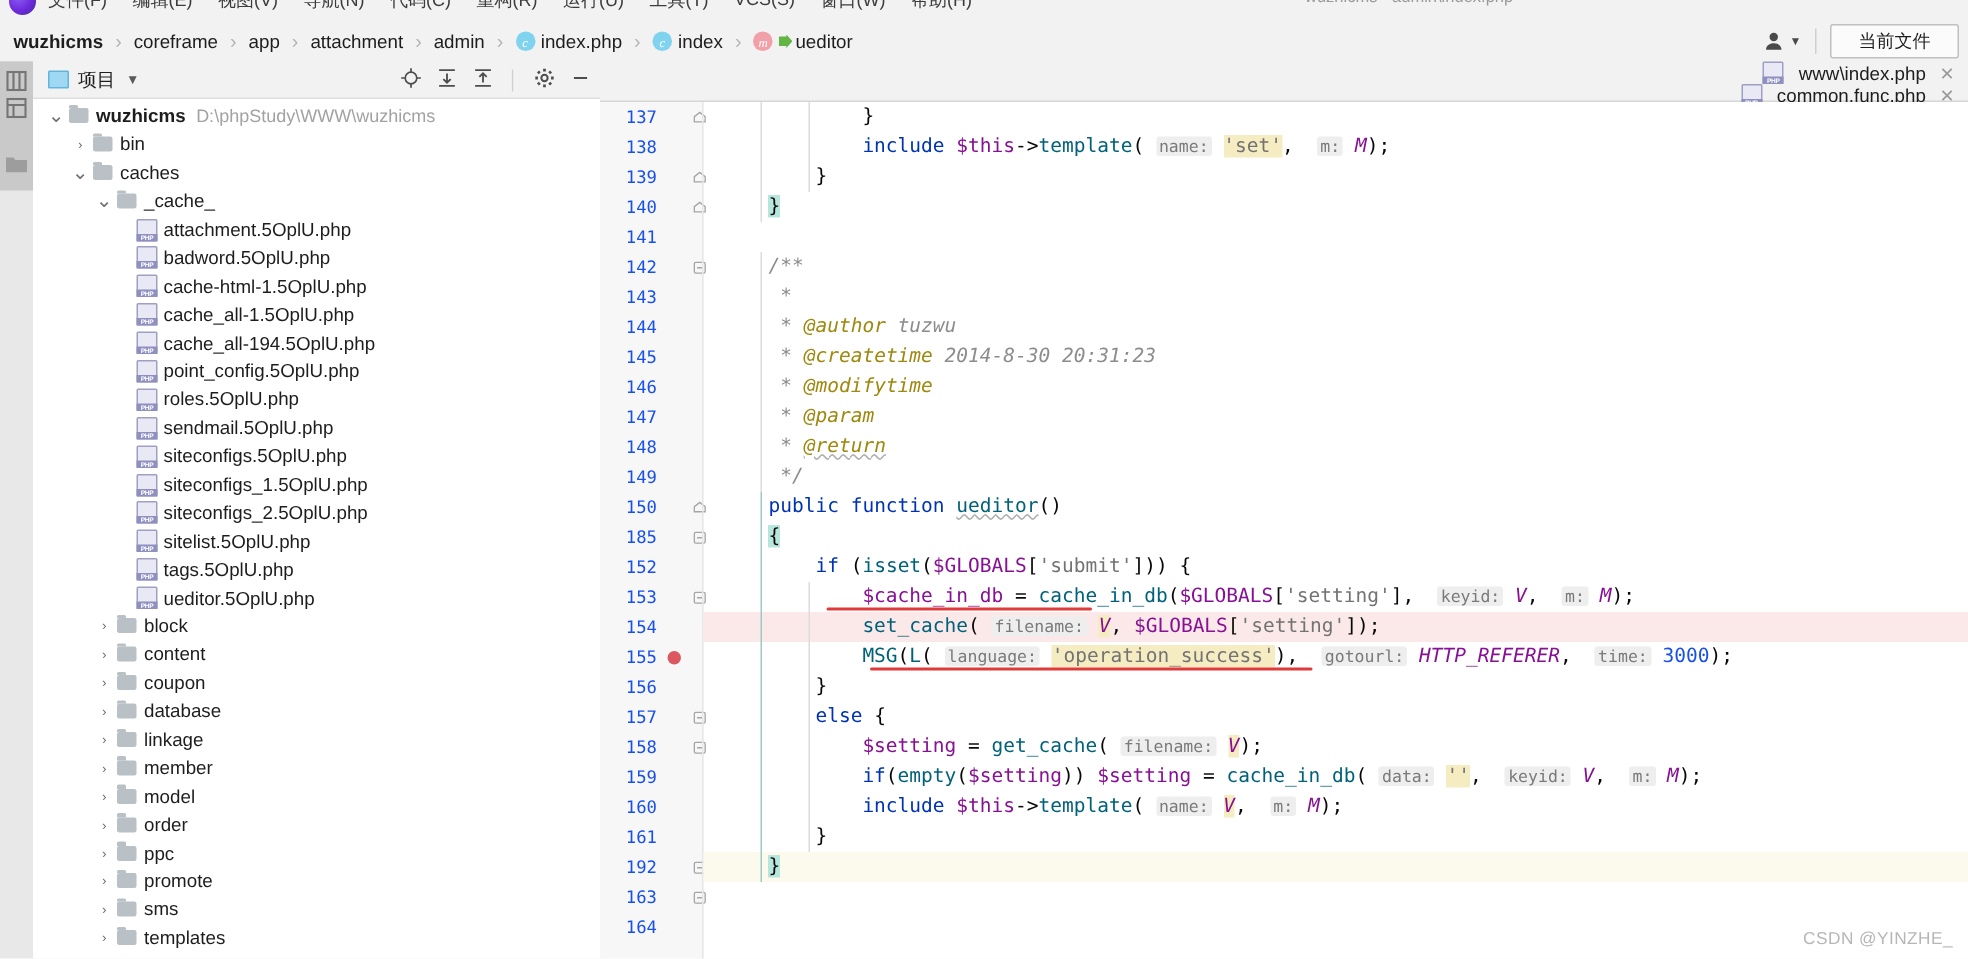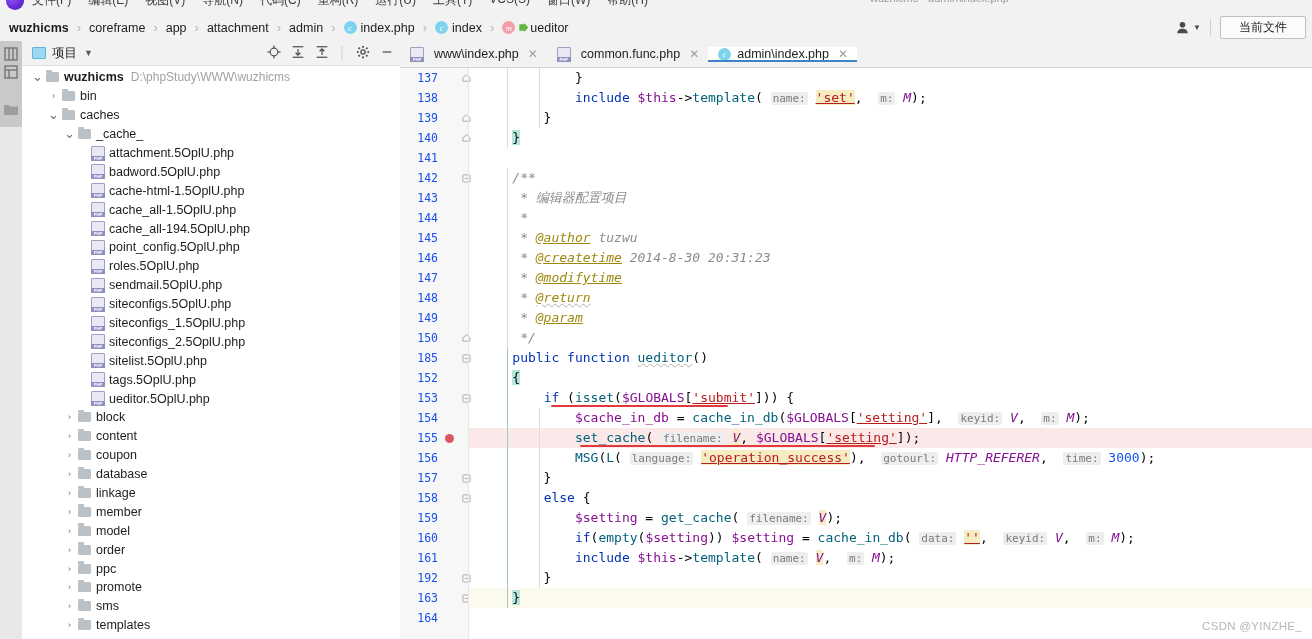--- a/index.html
+++ b/index.html
@@ -109,21 +109,21 @@
     content:"PHP";position:absolute;left:-1px;bottom:-1px;right:-1px;
     font-size:4.4px;font-family:"Liberation Sans",sans-serif;font-weight:bold;
     color:#fff;background:#8f8fc0;text-align:center;line-height:5px;letter-spacing:-.2px;
   }
   .nm{color:#1d1d1d;}
   .nm.b{font-weight:bold;}
   .path{color:#a2a2a2;margin-left:7px;font-size:12px;}
 
   
   .editor{position:absolute;left:400px;top:41px;width:912px;height:598px;background:#ffffff;}
-  .tabbar{height:26px;background:#f2f2f2;display:flex;align-items:center;border-bottom:1px solid #d6d6d6;}
+  .tabbar{height:26px;background:#f2f2f2;display:flex;align-items:flex-end;border-bottom:1px solid #d6d6d6;flex-direction:column;}
   .tab{
     display:flex;align-items:center;gap:6px;padding:0 9px 0 10px;
     font-size:12.5px;color:#1d1d1d;position:relative;cursor:default;white-space:nowrap;
   }
   .tab.active{background:#ffffff;}
   .tab.active:after{content:"";position:absolute;left:0;right:0;bottom:-1px;height:2px;background:#4083c9;}
   .tab .x{color:#9b9b9b;font-size:12px;margin-left:3px;}
 
   .code-wrap{position:relative;height:572px;background:#ffffff;overflow:hidden;}
   .gutter{position:absolute;left:0;top:0;width:69px;height:572px;background:#f7f7f7;}
@@ -152,24 +152,24 @@
   .ln.hl-cur{background:#fcfaec;}
 
   
   .guide{position:absolute;top:0;width:1px;height:100%;background:#dcdcdc;}
   .guide.teal{background:#9ec9c4;}
 
   
   .kw{color:#0033b3;}
   .fn{color:#00627a;}
   .var{color:#871094;}
-  .str{color:#b91c1c;text-decoration:underline;}
+  .str{color:#737373;}
   .num{color:#1750eb;}
   .cmt{color:#8c8c8c;font-style:italic;}
-  .tag{color:#9e880d;font-style:italic;text-decoration:underline;}
+  .tag{color:#9e880d;font-style:italic;}
   .hint{
     background:#eeeeee;color:#7a7a7a;font-size:11px;border-radius:2px;padding:0 2px;
   }
   .hlstr{background:#f6ecc1;}
   .hlbrace{background:#b7e6dd;}
   .const{color:#871094;font-style:italic;}
   .sqg{text-decoration:underline;text-decoration-style:wavy;text-decoration-color:#b0b0b0;text-decoration-thickness:1px;}
   .redline{
     position:absolute;height:2px;background:#e03a3a;border-radius:1px;bottom:1px;
   }
@@ -652,27 +652,26 @@
           </div>
         </div>
       <div class="gutter-sep"></div>
       <div class="lines" id="lines">
           <div class="ln"><span class="guide" style="left: 38px;"></span><span class="guide" style="left: 70px;"></span><span>            }</span></div>
           <div class="ln"><span class="guide" style="left: 38px;"></span><span class="guide" style="left: 70px;"></span><span>            <span class="kw">include</span> <span class="var">$this</span>-&gt;<span class="fn">template</span>( <span class="hint">name:</span> <span class="str hlstr">'set'</span>,  <span class="hint">m:</span> <span class="const">M</span>);</span></div>
           <div class="ln"><span class="guide" style="left: 38px;"></span><span class="guide" style="left: 70px;"></span><span>        }</span></div>
           <div class="ln"><span class="guide" style="left: 38px;"></span><span>    <span class="hlbrace">}</span></span></div>
           <div class="ln"><span></span></div>
           <div class="ln"><span class="guide" style="left: 38px;"></span><span>    <span class="cmt">/**</span></span></div>
-          <div class="ln"><span class="guide" style="left: 38px;"></span><span>     <span class="cmt">* 编辑器配置项目</span></span></div>
           <div class="ln"><span class="guide" style="left: 38px;"></span><span>     <span class="cmt">*</span></span></div>
           <div class="ln"><span class="guide" style="left: 38px;"></span><span>     <span class="cmt">* <span class="tag">@author</span> tuzwu</span></span></div>
           <div class="ln"><span class="guide" style="left: 38px;"></span><span>     <span class="cmt">* <span class="tag">@createtime</span> 2014-8-30 20:31:23</span></span></div>
           <div class="ln"><span class="guide" style="left: 38px;"></span><span>     <span class="cmt">* <span class="tag">@modifytime</span></span></span></div>
+          <div class="ln"><span class="guide" style="left: 38px;"></span><span>     <span class="cmt">* <span class="tag">@param</span></span></span></div>
           <div class="ln"><span class="guide" style="left: 38px;"></span><span>     <span class="cmt">* <span class="tag sqg">@return</span></span></span></div>
-          <div class="ln"><span class="guide" style="left: 38px;"></span><span>     <span class="cmt">* <span class="tag">@param</span></span></span></div>
           <div class="ln"><span class="guide" style="left: 38px;"></span><span>     <span class="cmt">*/</span></span></div>
           <div class="ln"><span class="guide teal" style="left: 38px;"></span><span>    <span class="kw">public function</span> <span class="fn sqg">ueditor</span>()</span></div>
           <div class="ln"><span class="guide teal" style="left: 38px;"></span><span>    <span class="hlbrace">{</span></span></div>
           <div class="ln"><span class="guide teal" style="left: 38px;"></span><span>        <span class="kw">if</span> (<span class="fn">isset</span>(<span class="var">$GLOBALS</span>[<span class="str">'submit'</span>])) {</span></div>
           <div class="ln"><span class="guide teal" style="left: 38px;"></span><span class="guide" style="left: 70px;"></span><span>            <span class="var">$cache_in_db</span> = <span class="fn">cache_in_db</span>(<span class="var">$GLOBALS</span>[<span class="str">'setting'</span>],  <span class="hint">keyid:</span> <span class="const">V</span>,  <span class="hint">m:</span> <span class="const">M</span>);</span></div>
           <div class="ln hl-bp"><span class="guide teal" style="left: 38px;"></span><span class="guide" style="left: 70px;"></span><span>            <span class="fn">set_cache</span>( <span class="hint">filename:</span> <span class="const hlstr">V</span>, <span class="var">$GLOBALS</span>[<span class="str">'setting'</span>]);</span></div>
           <div class="ln"><span class="guide teal" style="left: 38px;"></span><span class="guide" style="left: 70px;"></span><span>            <span class="fn">MSG</span>(<span class="fn">L</span>( <span class="hint">language:</span> <span class="str hlstr">'operation_success'</span>),  <span class="hint">gotourl:</span> <span class="const">HTTP_REFERER</span>,  <span class="hint">time:</span> <span class="num">3000</span>);</span></div>
           <div class="ln"><span class="guide teal" style="left: 38px;"></span><span class="guide" style="left: 70px;"></span><span>        }</span></div>
           <div class="ln"><span class="guide teal" style="left: 38px;"></span><span class="guide" style="left: 70px;"></span><span>        <span class="kw">else</span> {</span></div>
           <div class="ln"><span class="guide teal" style="left: 38px;"></span><span class="guide" style="left: 70px;"></span><span>            <span class="var">$setting</span> = <span class="fn">get_cache</span>( <span class="hint">filename:</span> <span class="const hlstr">V</span>);</span></div>

